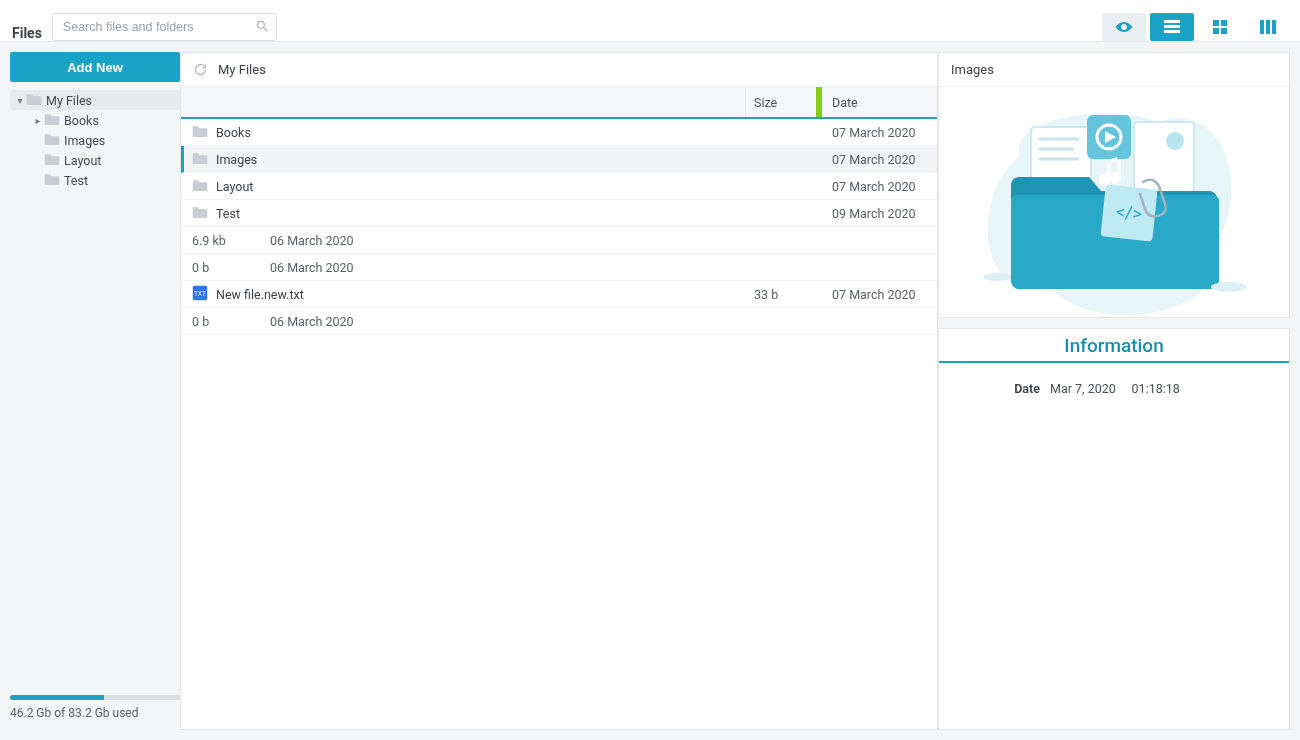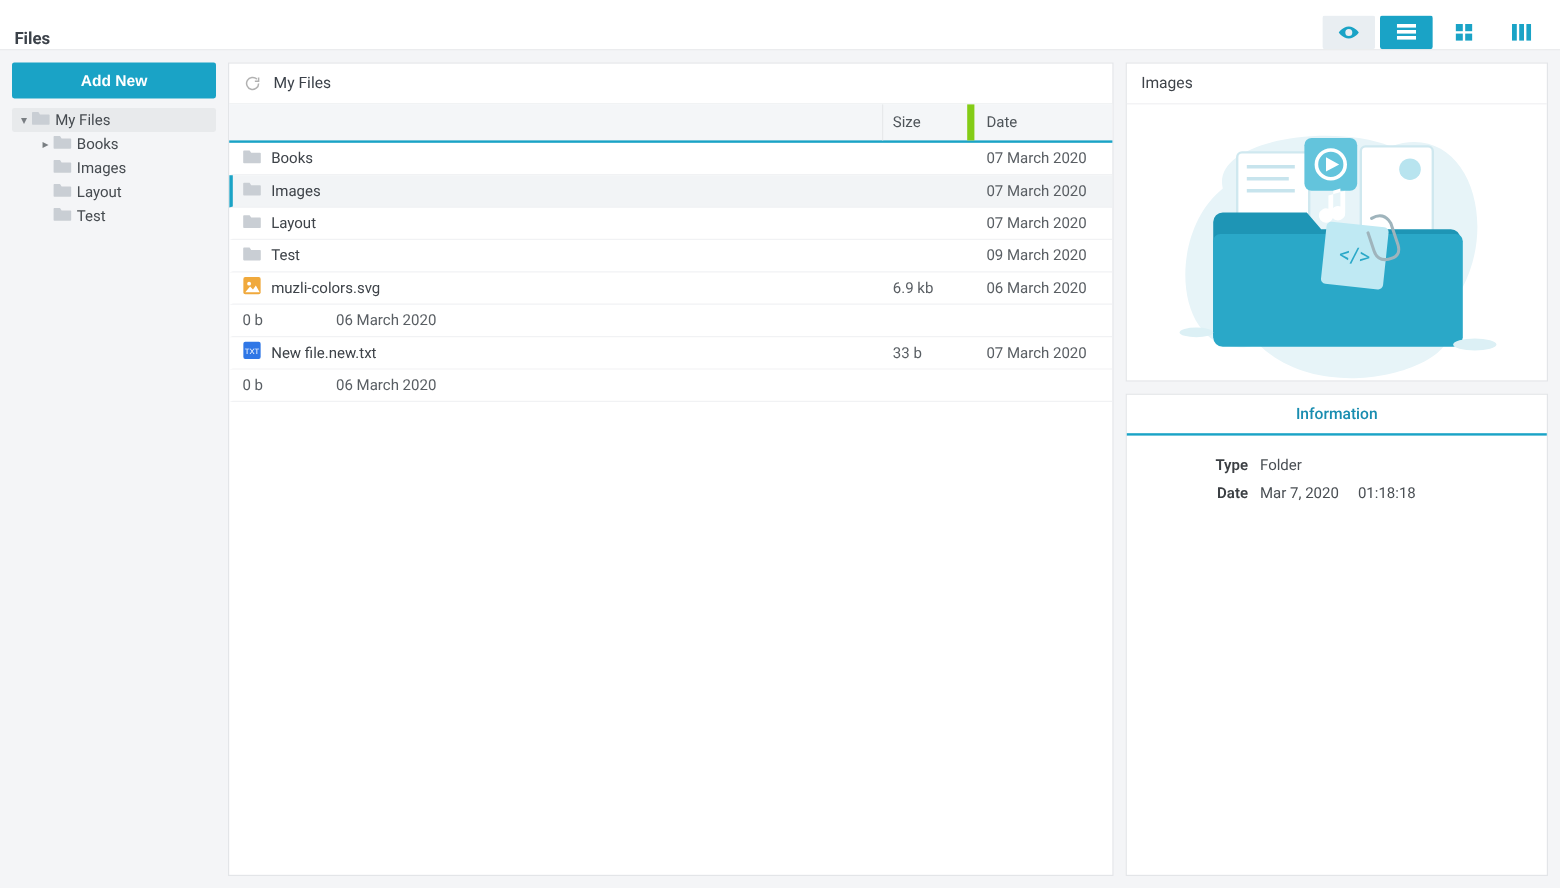--- a/index.html
+++ b/index.html
@@ -15,21 +15,21 @@
   .topbar-spacer { flex: 1; }
   .view-buttons { display: flex; gap: 4px; }
   .view-btn { width: 44px; height: 28px; border: 1px solid transparent; border-radius: 2px; display:flex; align-items:center; justify-content:center; cursor:pointer; background:#fff; }
   .view-btn.alt { background:#e9eef2; }
   .view-btn.active { background: #1aa3c6; }
   .view-btn svg { display:block; }
   .view-btn .clr { fill:#1aa3c6; }
   .view-btn.active .clr { fill:#fff; }
 
   
-  .workspace { display:flex; width:100%; height: calc(100% - 42px); padding: 10px; gap:10px; }
+  .workspace { display:flex; width:100%; height: calc(100% - 42px); padding: 10px; gap:0; }
   .sidebar { width: 170px; display:flex; flex-direction:column; }
   .add-new-btn { background:#1aa3c6; color:#fff; border:none; height:30px; border-radius:2px; font-weight:600; font-size:13px; cursor:pointer; margin-bottom:8px; }
   .tree { flex:1; }
   .tree-item { display:flex; align-items:center; height:20px; cursor:pointer; border-radius:2px; padding-right:4px;}
   .tree-item.selected { background:#e8eaec; }
   .tree-toggle { width:12px; display:flex; justify-content:center; font-size:10px; color:#797e82; }
   .tree-indent { display:inline-block; }
   .tree-folder-icon { width:16px; height:14px; margin-right:4px; }
   .tree-label { font-size:12.5px; color:#464b50; }
   .storage-bar-wrap { margin-top:auto; padding-bottom:10px;}
@@ -55,34 +55,41 @@
   .file-icon { width:16px; height:16px; margin-right:8px; flex-shrink:0;}
   .file-label { color:#3e4349; }
 
   
   .rightpane { width:352px; display:flex; flex-direction:column; gap:10px; }
   .preview-card, .info-card { background:#fff; border:1px solid #e3e5e8; }
   .preview-card { display:flex; flex-direction:column; }
   .preview-title { height:34px; display:flex; align-items:center; padding:0 12px; font-size:13px; color:#3e4349; border-bottom:1px solid #f0f1f3;}
   .preview-body { flex:1; display:flex; align-items:center; justify-content:center; height: 315px;}
   .info-card { flex:1; display:flex; flex-direction:column;}
-  .info-tab { height:34px; display:flex; align-items:center; justify-content:center; font-size:13px; color:#198db0; border-bottom:2px solid #1aa3c6; font-weight:500;}
+  .info-tab { height:34px; display:flex; align-items:center; justify-content:center; font-size:19px; color:#198db0; border-bottom:2px solid #1aa3c6; font-weight:500;}
   .info-body { padding:18px 16px; }
   .info-row { display:flex; margin-bottom:8px; font-size:12.5px;}
   .info-key { width: 95px; text-align:right; color:#3b3f43; font-weight:600; padding-right:10px;}
   .info-val { color:#4a4f54; }
 
   
   .fld { fill:#c9ced4; }
 </style>
 </head>
 <body>
 
 <div class="topbar">
   <div class="topbar-title">Files</div>
+  <div class="search-wrap">
+    <input type="text" placeholder="Search files and folders" style="">
+    <svg class="search-icon" viewBox="0 0 24 24">
+        <circle cx="10" cy="10" r="6" fill="none" stroke="#555" stroke-width="2"></circle>
+        <line x1="15" y1="15" x2="21" y2="21" stroke="#555" stroke-width="2"></line>
+      </svg>
+  </div>
   <div class="topbar-spacer"></div>
   <div class="view-buttons">
     <div class="view-btn alt">
       <svg width="20" height="12" viewBox="0 0 24 14">
           <path class="clr" d="M12 1C6 1 2 7 2 7s4 6 10 6 10-6 10-6-4-6-10-6zm0 9.5A3.5 3.5 0 1 1 12 3.5a3.5 3.5 0 0 1 0 7z"></path>
         </svg>
     </div>
     <div class="view-btn active">
       <svg width="16" height="14" viewBox="0 0 16 14">
           <rect class="clr" x="0" y="0" width="16" height="3"></rect>
@@ -147,20 +154,26 @@
         </div>
         <div class="tree-item">
           <span class="tree-indent" style="width:22px"></span>
           <span class="tree-toggle"></span>
           <span><svg class="tree-folder-icon" viewBox="0 0 24 20">
               <path class="fld" d="M2 3h7l2 3h11a1 1 0 0 1 1 1v11a1 1 0 0 1-1 1H2a1 1 0 0 1-1-1V4a1 1 0 0 1 1-1z"></path>
             </svg></span>
           <span class="tree-label">Test</span>
         </div>
       </div>
+    <div class="storage-bar-wrap">
+      <div class="storage-bar">
+          <div class="storage-bar-fill" id="storage-fill" style="width: 55%;"></div>
+        </div>
+      <div class="storage-text">46.2 Gb of 83.2 Gb used</div>
+    </div>
   </div>
 
   <div class="mainpane">
     <div class="breadcrumb">
       <svg class="refresh-icon" viewBox="0 0 24 24">
           <path fill="none" stroke="#555" stroke-width="2" d="M20 12a8 8 0 1 1-2.34-5.66M20 4v5h-5"></path>
         </svg>
       <span class="breadcrumb-text">My Files</span>
     </div>
     <div class="file-table-head">
@@ -203,28 +216,20 @@
           <div class="col-name">
             <span><svg class="file-icon" viewBox="0 0 24 20">
                 <path class="fld" d="M2 3h7l2 3h11a1 1 0 0 1 1 1v11a1 1 0 0 1-1 1H2a1 1 0 0 1-1-1V4a1 1 0 0 1 1-1z"></path>
               </svg></span>
             <span class="file-label">Test</span>
           </div>
           <div class="col-size"></div>
           <div class="col-date">09 March 2020</div>
         </div>
         <div class="file-row">
-          <div class="col-name">
-            <span><svg class="file-icon" viewBox="0 0 20 20">
-                <rect x="1" y="1" width="18" height="18" rx="2" fill="#f0a93c"></rect>
-                <circle cx="7" cy="8" r="2" fill="#fff"></circle>
-                <path d="M3 17l5-6 3 3 3-4 4 7z" fill="#fff"></path>
-              </svg></span>
-            <span class="file-label">muzli-colors.svg</span>
-          </div>
           <div class="col-size">6.9 kb</div>
           <div class="col-date">06 March 2020</div>
         </div>
         <div class="file-row">
           <div class="col-size">0 b</div>
           <div class="col-date">06 March 2020</div>
         </div>
         <div class="file-row">
           <div class="col-name">
             <span><svg class="file-icon" viewBox="0 0 20 20">
@@ -272,23 +277,19 @@
 
           <ellipse cx="18" cy="190" rx="14" ry="4" fill="#dcf0f5"></ellipse>
           <ellipse cx="250" cy="200" rx="18" ry="5" fill="#dcf0f5"></ellipse>
         </svg>
       </div>
     </div>
     <div class="info-card">
       <div class="info-tab">Information</div>
       <div class="info-body" id="info-body">
           <div class="info-row">
-            <div class="info-key">Type</div>
-            <div class="info-val">Folder</div>
-          </div>
-          <div class="info-row">
             <div class="info-key">Date</div>
             <div class="info-val">Mar 7, 2020  01:18:18</div>
           </div>
         </div>
     </div>
   </div>
 </div>
 
 </body></html>

